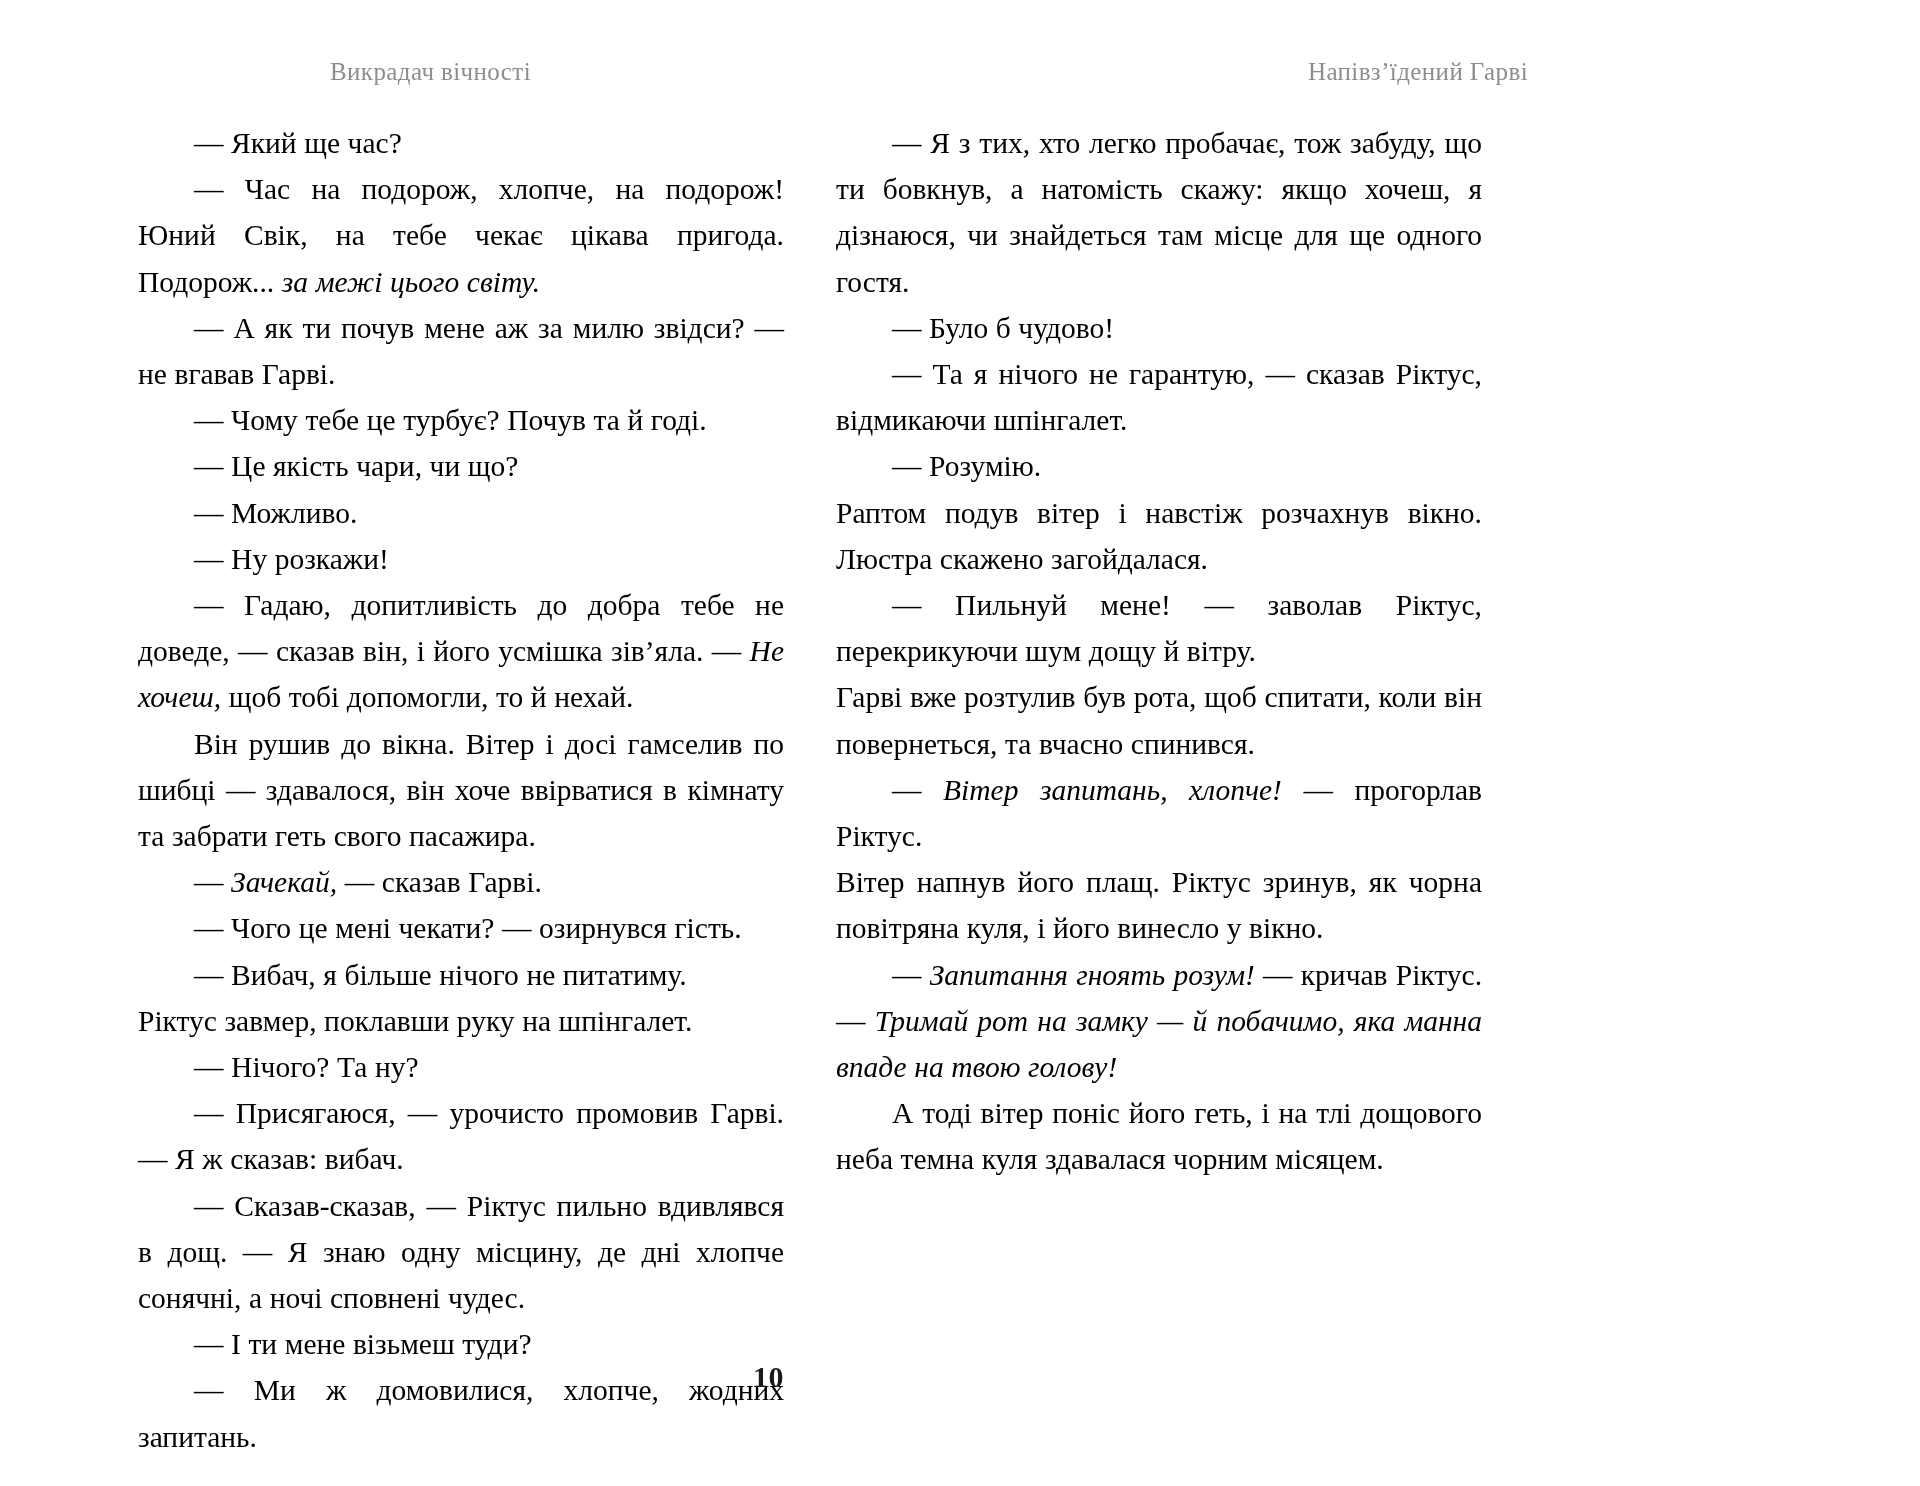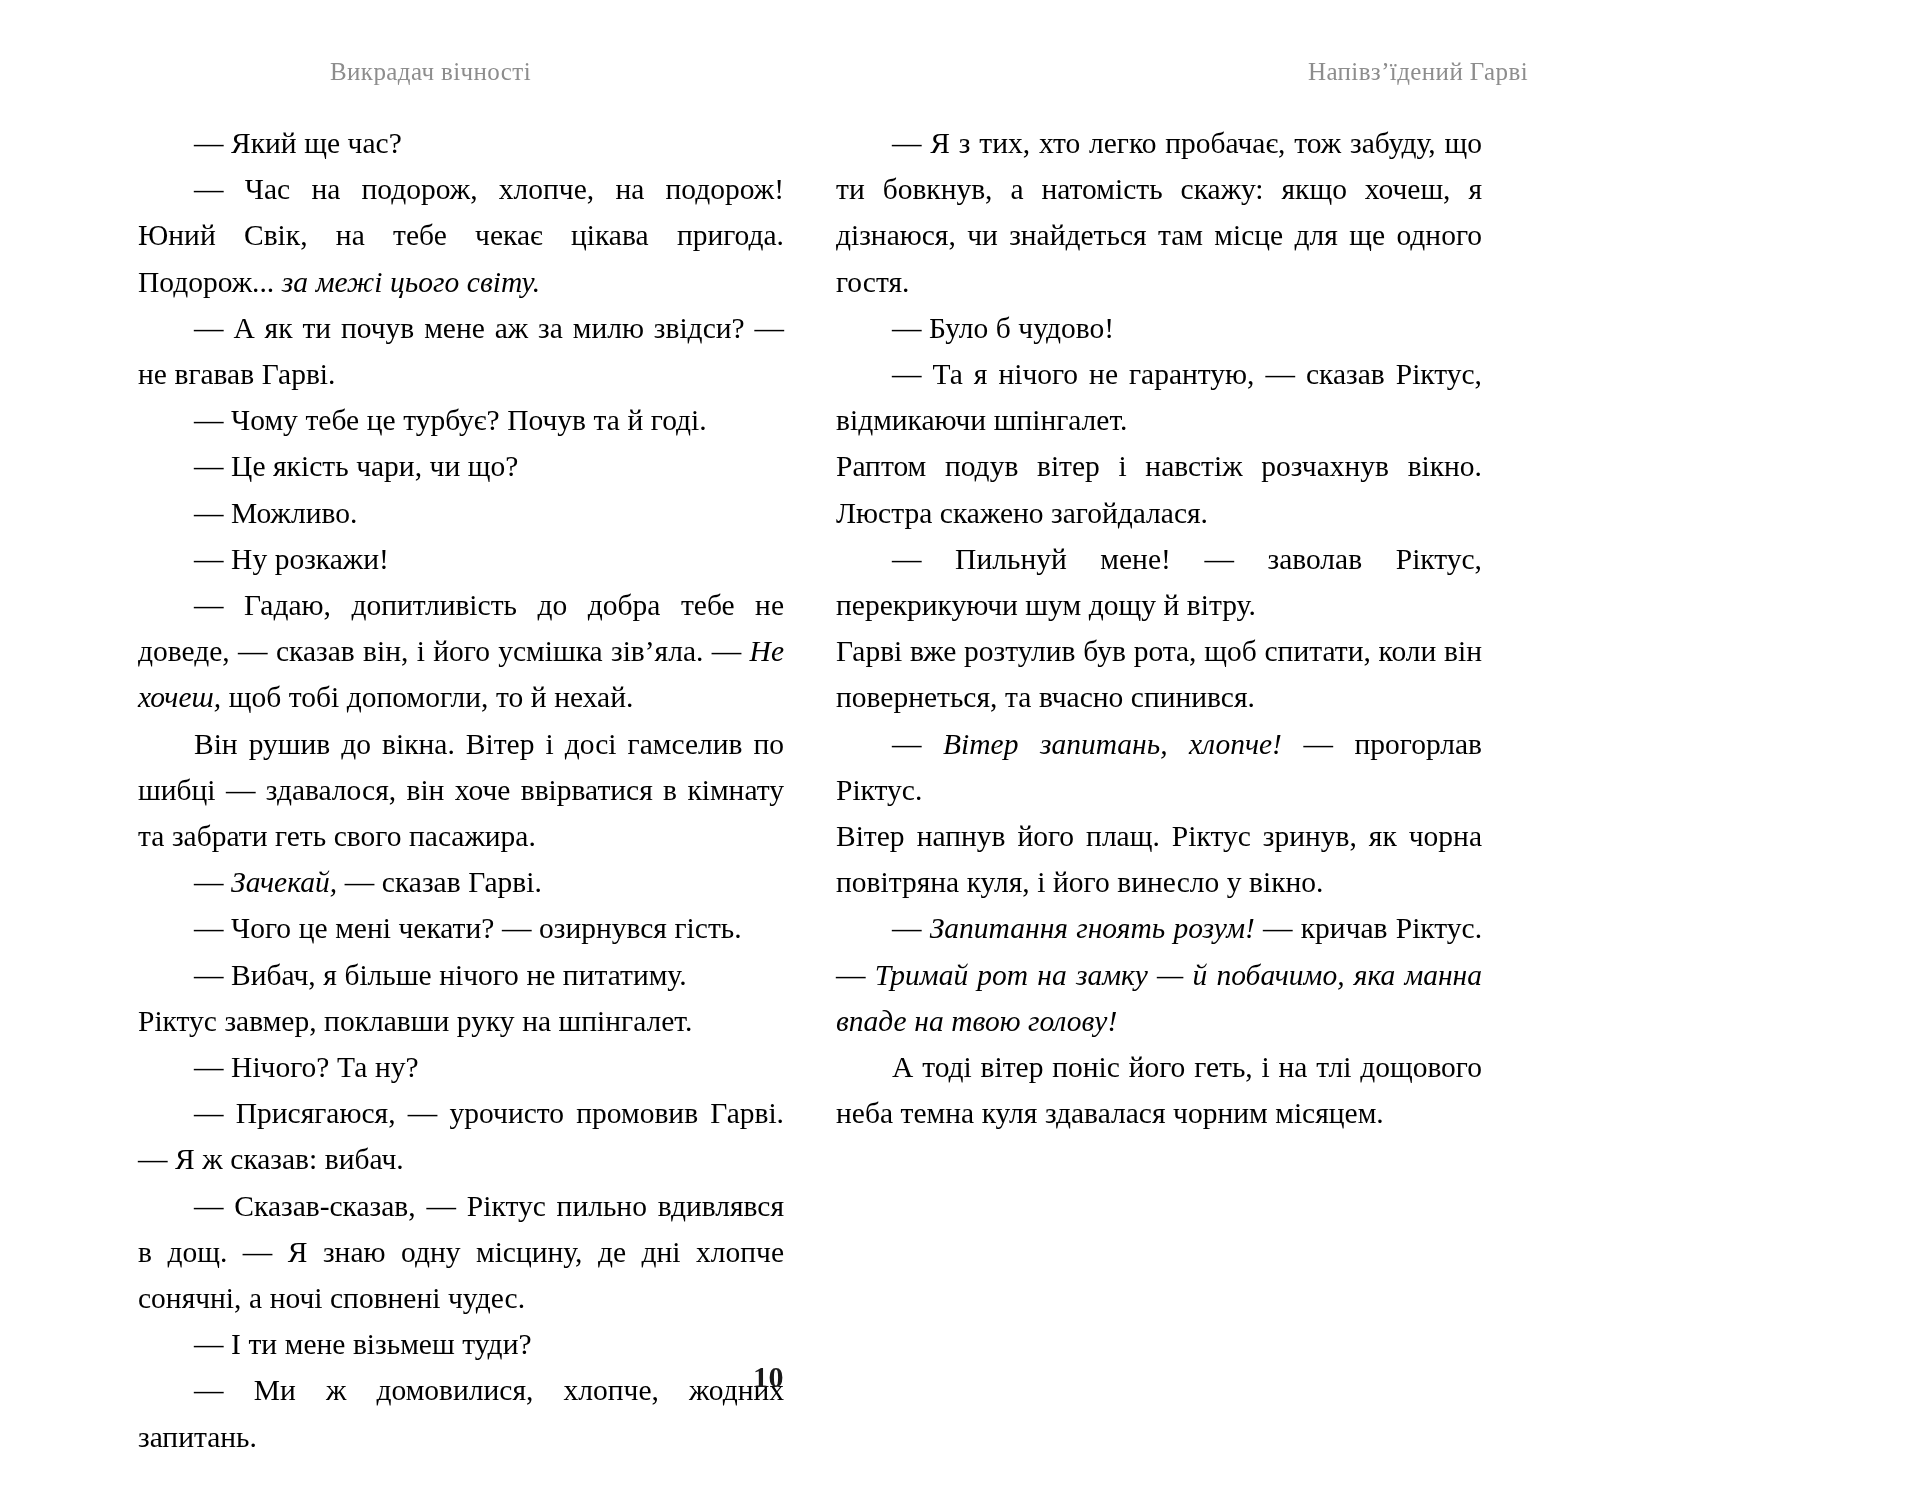--- a/index.html
+++ b/index.html
@@ -114,20 +114,21 @@
         <p class="para">— Нічого? Та ну?</p>
         <p class="para">— Присягаюся, — урочисто промовив Гарві. — Я ж сказав: вибач.</p>
         <p class="para">— Сказав-сказав, — Ріктус пильно вдивлявся в дощ. — Я знаю одну місцину, де дні хлопче сонячні, а ночі сповнені чудес.</p>
         <p class="para">— І ти мене візьмеш туди?</p>
         <p class="para">— Ми ж домовилися, хлопче, жодних запитань.</p>
       </div>
     <div class="column right" id="col-right">
         <p class="para">— Я з тих, хто легко пробачає, тож забуду, що ти бовкнув, а натомість скажу: якщо хочеш, я дізнаюся, чи знайдеться там місце для ще одного гостя.</p>
         <p class="para">— Було б чудово!</p>
         <p class="para">— Та я нічого не гарантую, — сказав Ріктус, відмикаючи шпінгалет.</p>
+        <p class="para">— Розумію.</p>
         <p class="para noindent">Раптом подув вітер і навстіж розчахнув вікно. Люстра скажено загойдалася.</p>
         <p class="para">— Пильнуй мене! — заволав Ріктус, перекрикуючи шум дощу й вітру.</p>
         <p class="para noindent">Гарві вже розтулив був рота, щоб спитати, коли він повернеться, та вчасно спинився.</p>
         <p class="para">— <i>Вітер запитань, хлопче!</i> — прогорлав Ріктус.</p>
         <p class="para noindent">Вітер напнув його плащ. Ріктус зринув, як чорна повітряна куля, і його винесло у вікно.</p>
         <p class="para">— <i>Запитання гноять розум!</i> — кричав Ріктус. — <i>Тримай рот на замку — й побачимо, яка манна впаде на твою голову!</i></p>
         <p class="para">А тоді вітер поніс його геть, і на тлі дощового неба темна куля здавалася чорним місяцем.</p>
       </div>
   </div>
 

